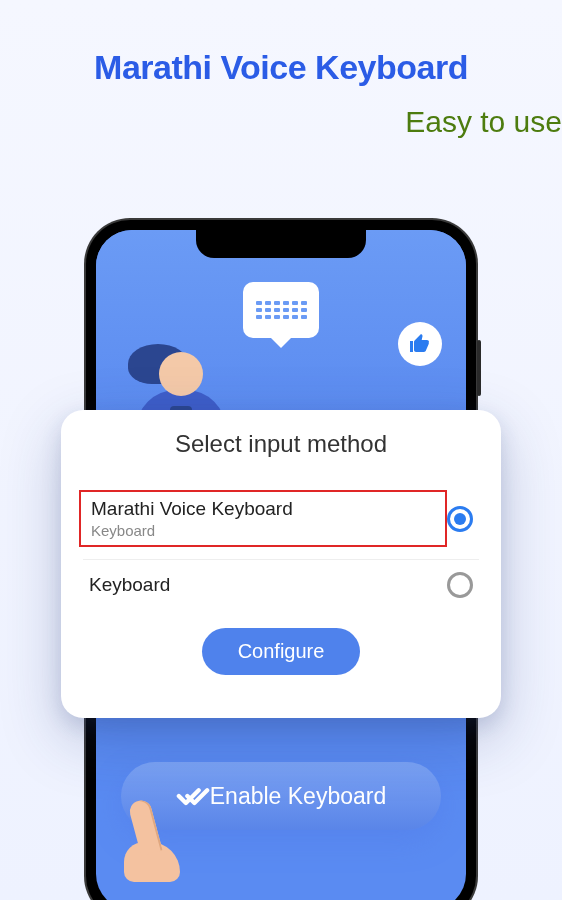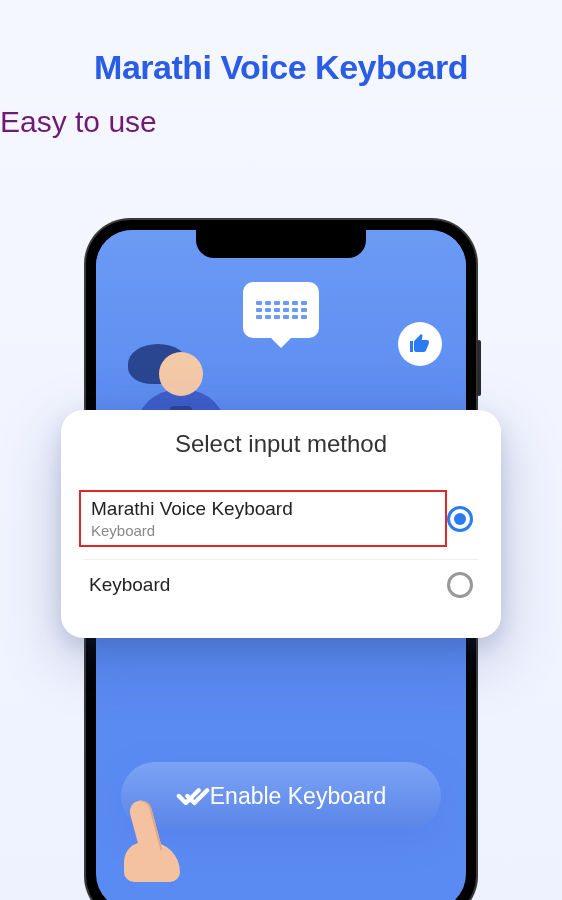--- a/index.html
+++ b/index.html
@@ -14,24 +14,24 @@
 
 .heading-title {
   text-align: center;
   font-size: 34px;
   font-weight: 800;
   color: #2b5ce6;
   padding-top: 48px;
   letter-spacing: -0.5px;
 }
 .heading-subtitle {
-  text-align: left;
+  text-align: right;
   font-size: 30px;
   font-weight: 400;
-  color: #701a75;
+  color: #4d7c0f;
   margin-top: 18px;
 }
 
 .phone {
   position: absolute;
   top: 220px;
   left: 50%;
   transform: translateX(-50%);
   width: 390px;
   height: 700px;
@@ -160,21 +160,21 @@
 
 .modal {
   position: absolute;
   top: 410px;
   left: 50%;
   transform: translateX(-50%);
   width: 440px;
   background: #fff;
   border-radius: 22px;
   box-shadow: 0 20px 60px rgba(40,60,120,0.25), 0 8px 20px rgba(40,60,120,0.15);
-  padding: 20px 22px 28px;
+  padding: 20px 22px 43px;
   z-index: 10;
 }
 .modal-title {
   text-align: center;
   font-size: 24px;
   color: #333;
   font-weight: 400;
   margin-bottom: 20px;
 }
 .option-row {
@@ -338,20 +338,21 @@
     <div class="radio selected"></div>
   </div>
 
   <div class="option-row">
     <div class="option-text">
       <div class="option-label">Keyboard</div>
     </div>
     <div class="radio"></div>
   </div>
 
+  <button class="configure-btn">Configure</button>
 </div>
 
 <button class="enable-btn">
   <svg viewBox="0 0 24 24" fill="none" stroke="#fff" stroke-width="3" stroke-linecap="round" stroke-linejoin="round">
     <polyline points="2 12 7 17 16 8"></polyline>
     <polyline points="8 12 13 17 22 8"></polyline>
   </svg>
   <span>Enable Keyboard</span>
 </button>
 

